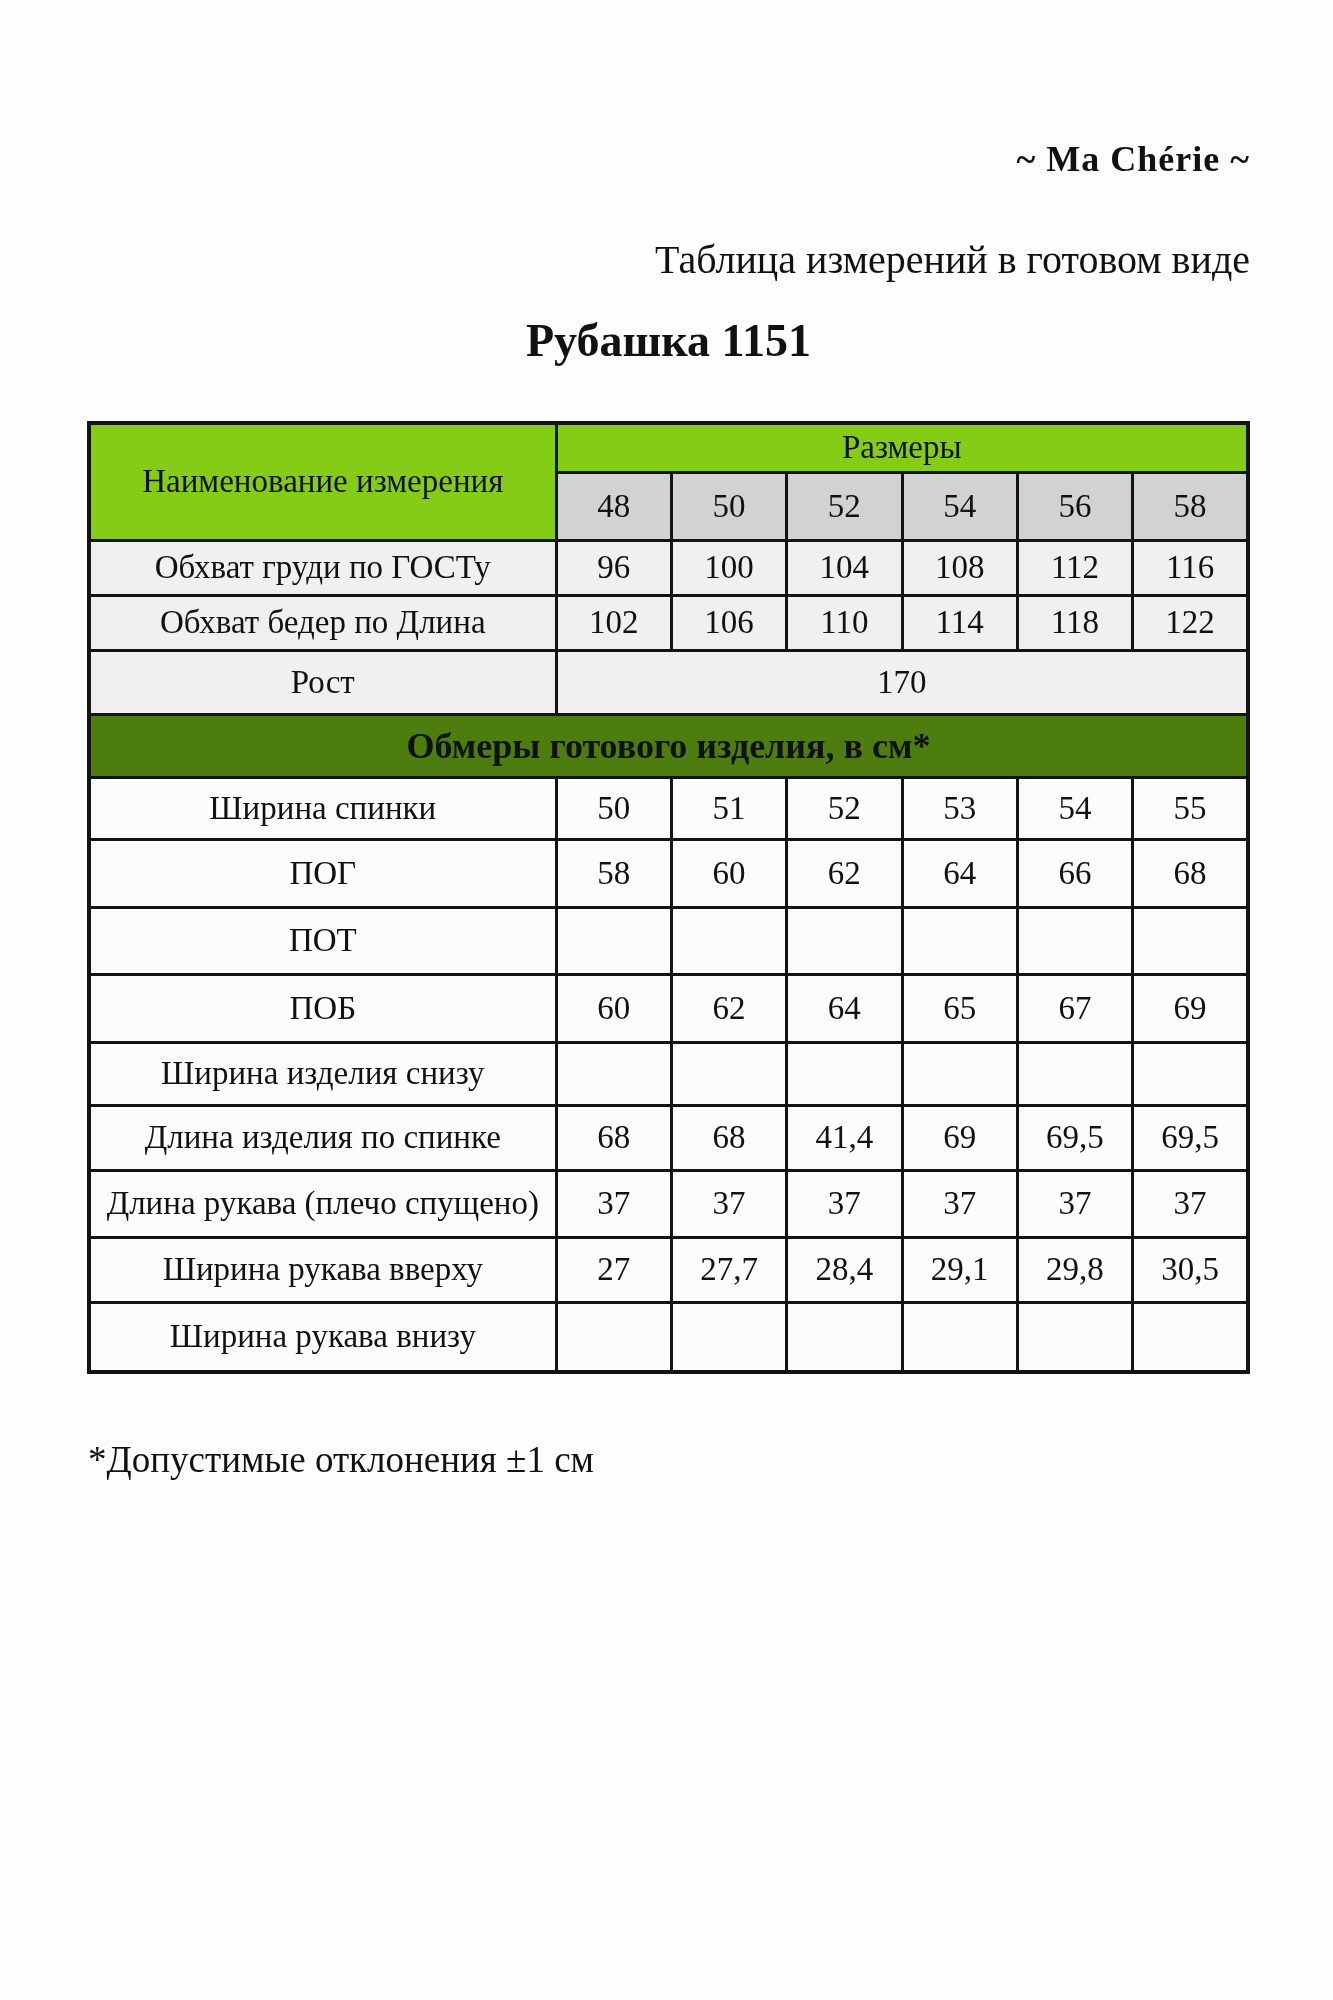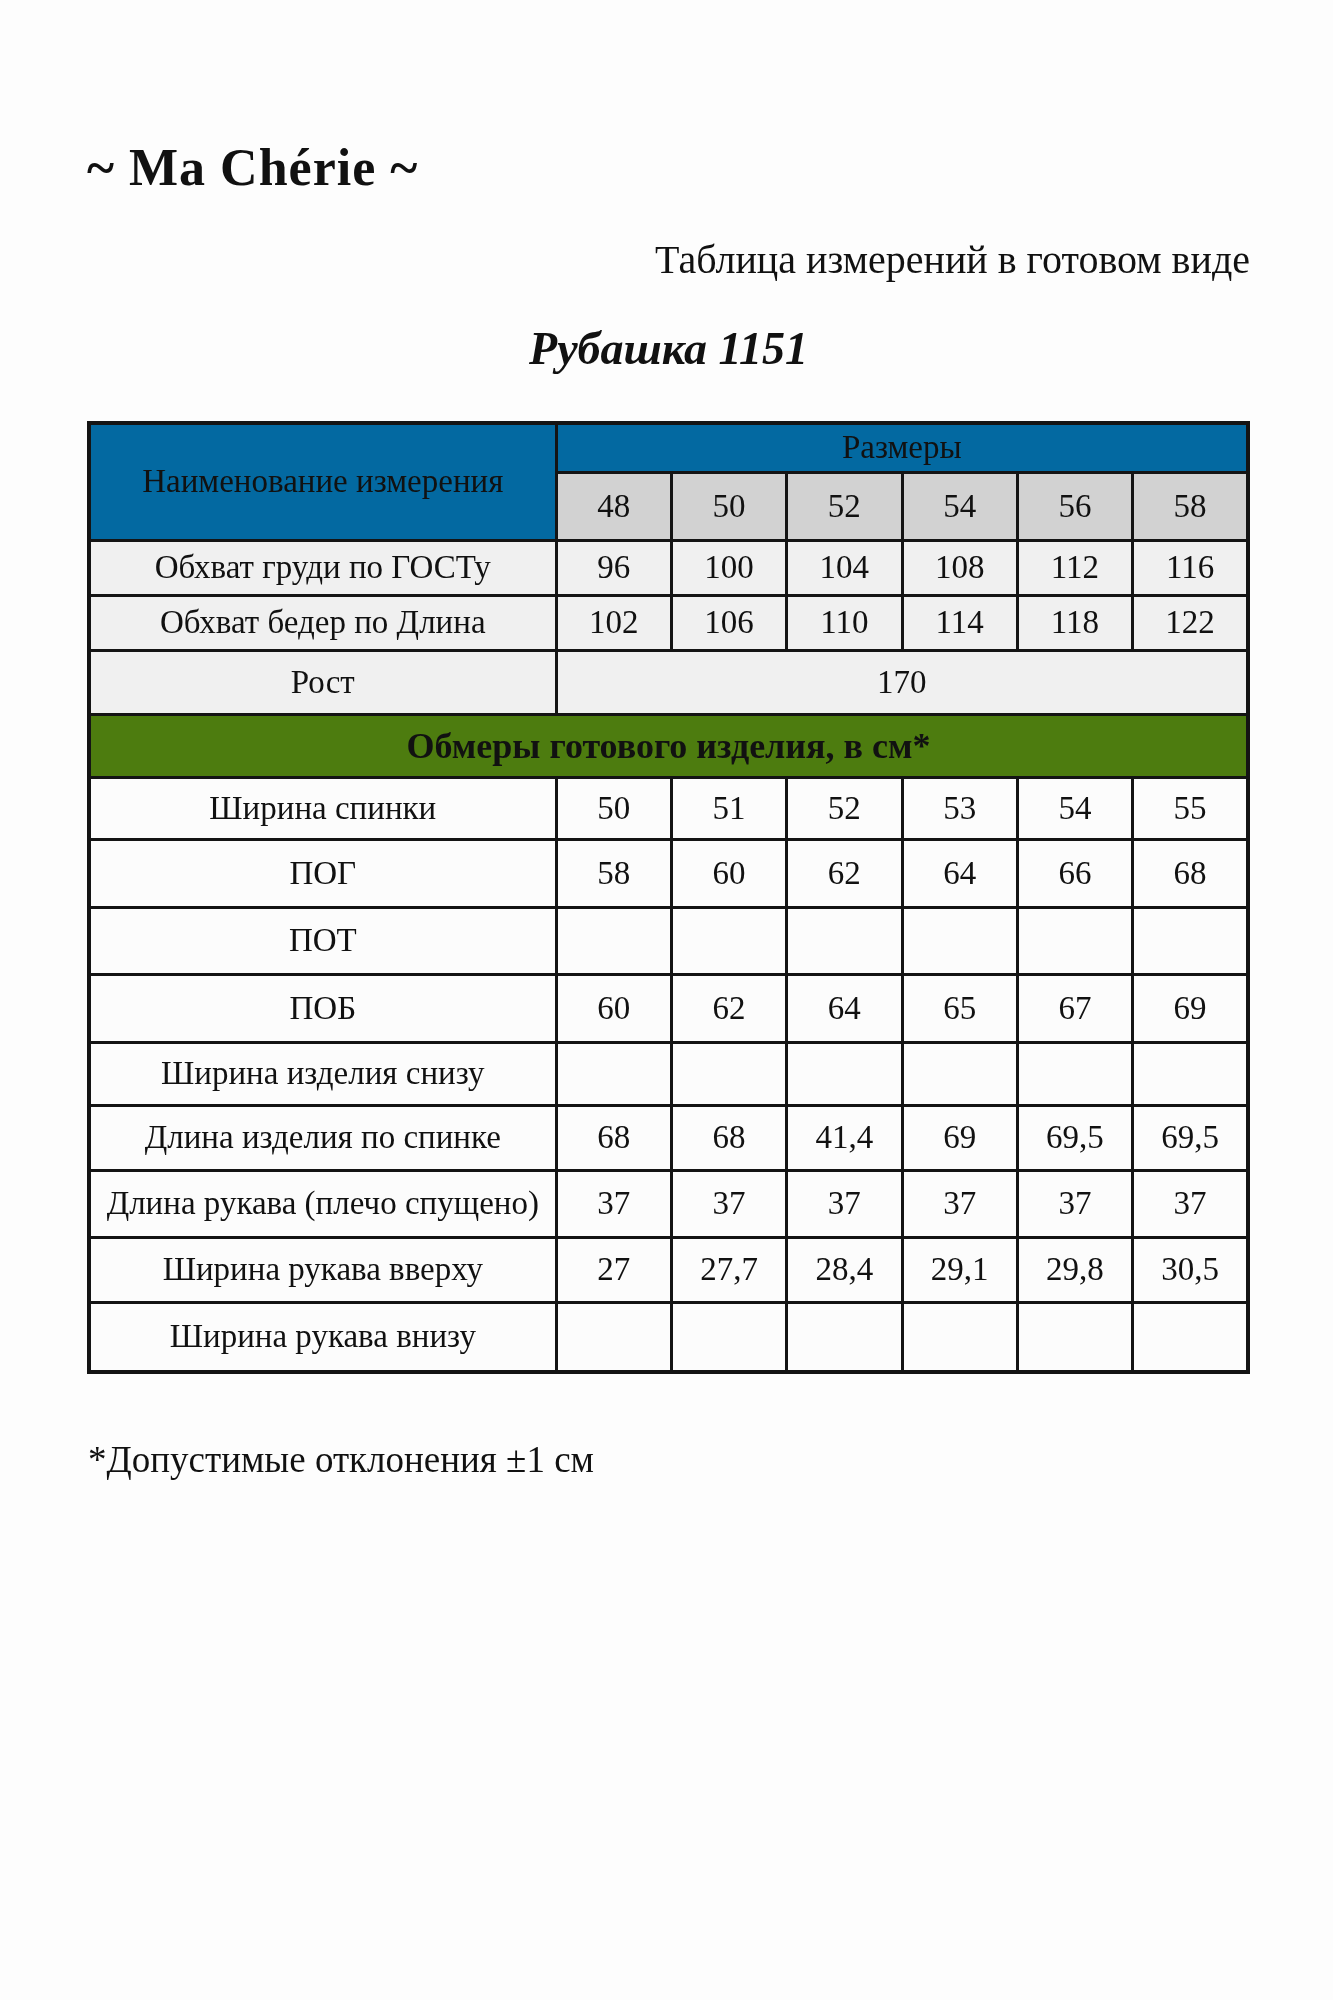--- a/index.html
+++ b/index.html
@@ -14,43 +14,42 @@
     background: #fdfdfd;
     font-family: "Liberation Serif", "DejaVu Serif", serif;
     color: #111111;
     overflow: hidden;
   }
   .brand-title {
     position: absolute;
     left: 87px;
     top: 138px;
     width: 1163px;
-    text-align: left;
-    font-size: 52px;
+    text-align: right;
+    font-size: 36px;
     font-weight: bold;
     letter-spacing: 1px;
   }
   .subtitle {
     position: absolute;
     left: 87px;
     top: 236px;
     width: 1163px;
     text-align: right;
     font-size: 40px;
     font-weight: normal;
   }
   .product-title {
     position: absolute;
     left: 87px;
-    top: 322px;
+    top: 314px;
     width: 1163px;
     text-align: center;
     font-size: 46px;
     font-weight: bold;
-    font-style: italic;
   }
   table.size-table {
     position: absolute;
     left: 87px;
     top: 421px;
     width: 1163px;
     border-collapse: collapse;
     table-layout: fixed;
     border: 4px solid #141414;
   }
@@ -61,21 +60,21 @@
     font-weight: normal;
     text-align: center;
     vertical-align: middle;
     overflow: hidden;
     white-space: nowrap;
   }
   col.c-label { width: 40.3%; }
   col.c-size  { width: 9.95%; }
 
   .hdr {
-    background: #0369a1;
+    background: #84cc16;
     font-weight: bold;
     font-size: 36px;
   }
   th.size-num {
     background: #d2d2d2;
     font-weight: bold;
     font-size: 42px;
   }
   td.label-cell {
     text-align: left;

